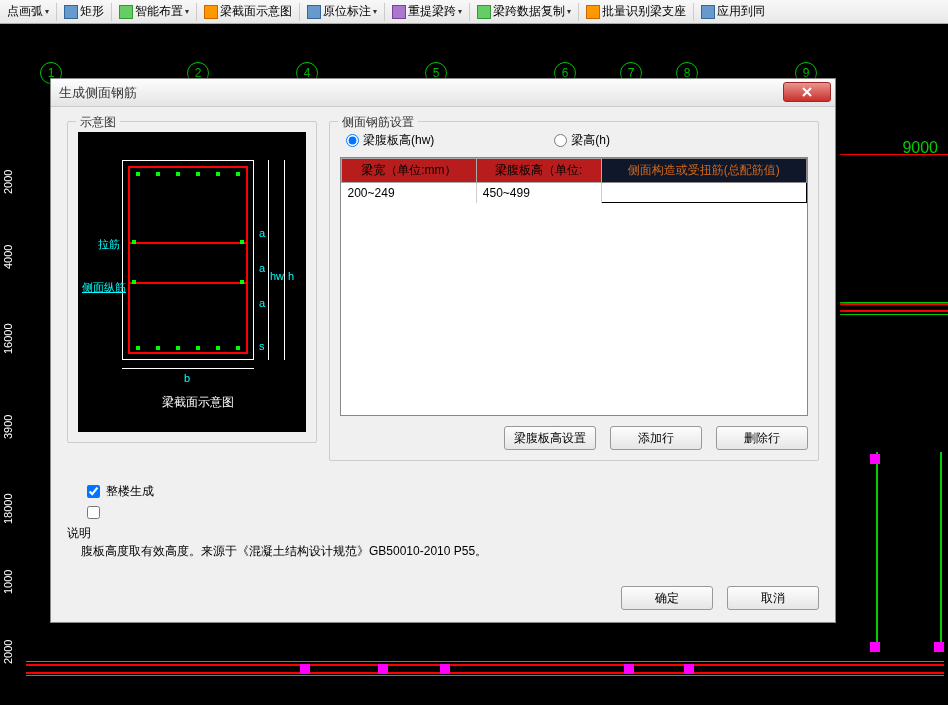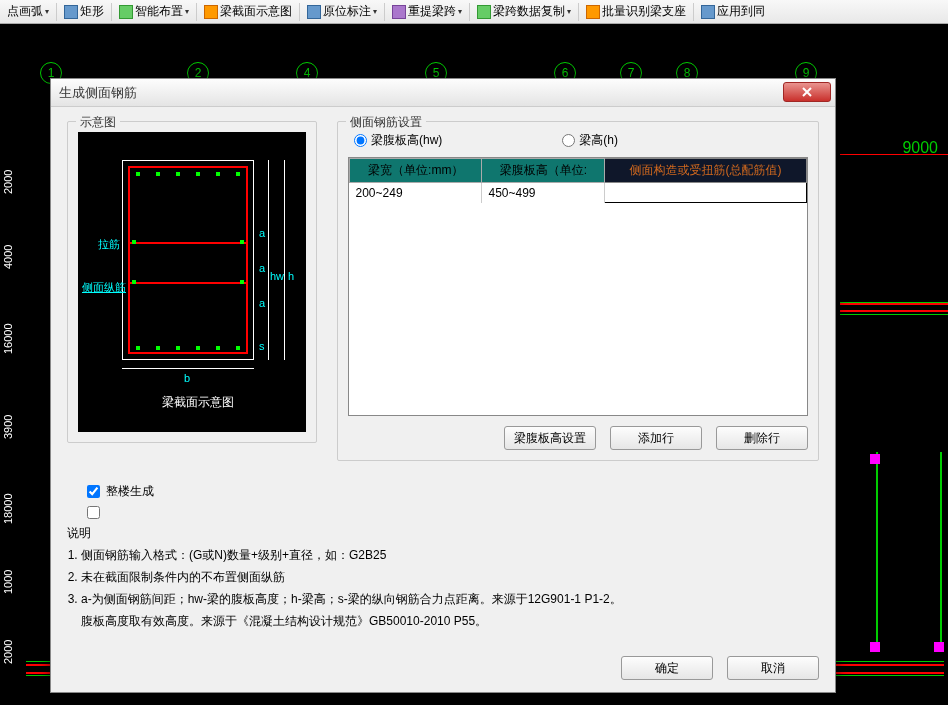--- a/index.html
+++ b/index.html
@@ -82,21 +82,21 @@
       border-radius: 3px;
       color: #fff;
       display: flex; align-items: center; justify-content: center;
       font-weight: bold;
       cursor: pointer;
     }
     .dialog-body {
       padding: 14px 16px 14px 16px;
       background: #f0f0f0;
     }
-    .top-row { display: flex; gap: 20px; align-items: flex-start; }
+    .top-row { display: flex; gap: 12px; align-items: flex-start; }
     .fieldset {
       border: 1px solid #ccc;
       border-radius: 2px;
       padding: 10px;
       background: #f0f0f0;
       position: relative;
     }
     .fieldset-label {
       position: absolute;
       top: -8px; left: 8px;
@@ -137,21 +137,21 @@
     .radio-item input { margin: 0; }
     .data-table {
       border: 1px solid #888;
       background: #fff;
       flex: 1;
       min-height: 230px;
       overflow: auto;
     }
     .data-table table { width: 100%; border-collapse: collapse; font-size: 12px; }
     .data-table th {
-      background: #0f766e;
+      background: #b91c1c;
       border: 1px solid #aaa;
       padding: 3px 6px;
       font-weight: normal;
       text-align: center;
     }
     .data-table th.highlight { background: #0f172a; color: #d2691e; border: 1px solid #888; }
     .data-table td {
       border-right: 1px solid #ccc;
       padding: 2px 6px;
       height: 20px;
@@ -382,24 +382,19 @@
     <div class="checks">
       <label class="check-row">
         <input type="checkbox" checked="" style="">
         <span>整楼生成</span>
       </label>
       <label class="check-row">
         <input type="checkbox" style="">
       </label>
     </div>
     <div class="desc-label">说明</div>
-    <ol class="desc-list">
-      <li>侧面钢筋输入格式：(G或N)数量+级别+直径，如：G2B25</li>
-      <li>未在截面限制条件内的不布置侧面纵筋</li>
-      <li>a-为侧面钢筋间距；hw-梁的腹板高度；h-梁高；s-梁的纵向钢筋合力点距离。来源于12G901-1 P1-2。</li>
-    </ol>
     <div class="desc-sub">腹板高度取有效高度。来源于《混凝土结构设计规范》GB50010-2010 P55。</div>
   </div>
   <div class="dialog-footer">
     <button class="btn">确定</button>
     <button class="btn">取消</button>
   </div>
 </div>
 
 </body></html>

